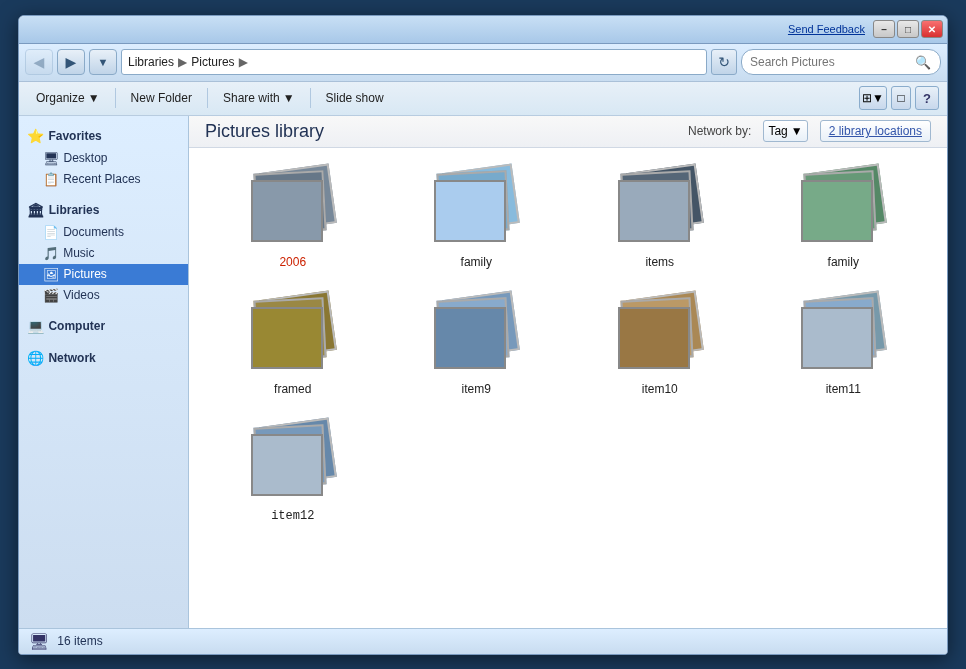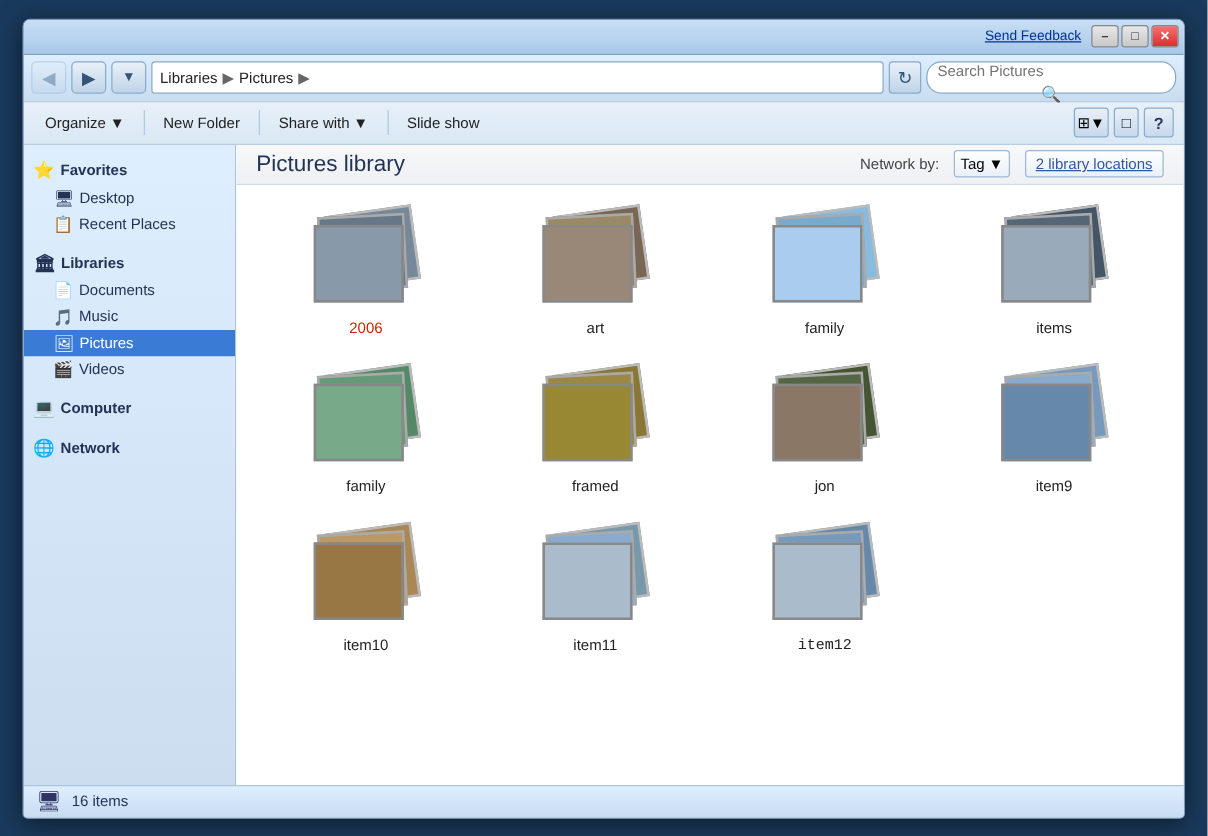--- a/index.html
+++ b/index.html
@@ -118,21 +118,20 @@
     .search-box {
       width: 200px;
       height: 26px;
       border: 1px solid #8aaac8;
       border-radius: 12px;
       background: white;
       display: flex;
       align-items: center;
       padding: 0 8px;
       gap: 4px;
-      flex-direction: column;
     }
     .search-box input {
       border: none;
       outline: none;
       font-size: 12px;
       color: #888;
       width: 100%;
       background: transparent;
     }
     .search-icon-small { color: #667; font-size: 13px; }
@@ -471,28 +470,20 @@
         <div class="file-item">
               <div style="width: 100px; height: 85px; position: relative; margin-bottom: 4px;">
                 <div style="position: absolute; width: 70px; height: 60px; top: 2px; left: 20px; background: rgb(119, 136, 153); border: 2px solid rgb(187, 187, 187); transform: rotate(-8deg);"></div>
                 <div style="position: absolute; width: 70px; height: 60px; top: 6px; left: 12px; background: rgb(102, 119, 136); border: 2px solid rgb(170, 170, 170); transform: rotate(-3deg);"></div>
                 <div style="position: absolute; width: 72px; height: 62px; top: 14px; left: 8px; background: rgb(136, 153, 170); border: 2px solid rgb(136, 136, 136);"></div>
               </div>
               <div class="file-label" style="color: rgb(204, 34, 0);">2006</div>
             </div>
             <div class="file-item">
               <div style="width: 100px; height: 85px; position: relative; margin-bottom: 4px;">
-                <div style="position: absolute; width: 70px; height: 60px; top: 2px; left: 20px; background: rgb(122, 102, 85); border: 2px solid rgb(187, 187, 187); transform: rotate(-8deg);"></div>
-                <div style="position: absolute; width: 70px; height: 60px; top: 6px; left: 12px; background: rgb(154, 136, 102); border: 2px solid rgb(170, 170, 170); transform: rotate(-3deg);"></div>
-                <div style="position: absolute; width: 72px; height: 62px; top: 14px; left: 8px; background: rgb(153, 136, 119); border: 2px solid rgb(136, 136, 136);"></div>
-              </div>
-              <div class="file-label black" style="color: rgb(34, 34, 34);">art</div>
-            </div>
-            <div class="file-item">
-              <div style="width: 100px; height: 85px; position: relative; margin-bottom: 4px;">
                 <div style="position: absolute; width: 70px; height: 60px; top: 2px; left: 20px; background: rgb(136, 187, 221); border: 2px solid rgb(187, 187, 187); transform: rotate(-8deg);"></div>
                 <div style="position: absolute; width: 70px; height: 60px; top: 6px; left: 12px; background: rgb(119, 170, 204); border: 2px solid rgb(170, 170, 170); transform: rotate(-3deg);"></div>
                 <div style="position: absolute; width: 72px; height: 62px; top: 14px; left: 8px; background: rgb(170, 204, 238); border: 2px solid rgb(136, 136, 136);"></div>
               </div>
               <div class="file-label black" style="color: rgb(34, 34, 34);">family</div>
             </div>
             <div class="file-item">
               <div style="width: 100px; height: 85px; position: relative; margin-bottom: 4px;">
                 <div style="position: absolute; width: 70px; height: 60px; top: 2px; left: 20px; background: rgb(68, 85, 102); border: 2px solid rgb(187, 187, 187); transform: rotate(-8deg);"></div>
                 <div style="position: absolute; width: 70px; height: 60px; top: 6px; left: 12px; background: rgb(85, 102, 119); border: 2px solid rgb(170, 170, 170); transform: rotate(-3deg);"></div>
@@ -508,28 +499,20 @@
               </div>
               <div class="file-label black" style="color: rgb(34, 34, 34);">family</div>
             </div>
             <div class="file-item">
               <div style="width: 100px; height: 85px; position: relative; margin-bottom: 4px;">
                 <div style="position: absolute; width: 70px; height: 60px; top: 2px; left: 20px; background: rgb(138, 119, 51); border: 2px solid rgb(187, 187, 187); transform: rotate(-8deg);"></div>
                 <div style="position: absolute; width: 70px; height: 60px; top: 6px; left: 12px; background: rgb(154, 136, 68); border: 2px solid rgb(170, 170, 170); transform: rotate(-3deg);"></div>
                 <div style="position: absolute; width: 72px; height: 62px; top: 14px; left: 8px; background: rgb(153, 136, 51); border: 2px solid rgb(136, 136, 136);"></div>
               </div>
               <div class="file-label black" style="color: rgb(34, 34, 34);">framed</div>
-            </div>
-            <div class="file-item">
-              <div style="width: 100px; height: 85px; position: relative; margin-bottom: 4px;">
-                <div style="position: absolute; width: 70px; height: 60px; top: 2px; left: 20px; background: rgb(68, 85, 51); border: 2px solid rgb(187, 187, 187); transform: rotate(-8deg);"></div>
-                <div style="position: absolute; width: 70px; height: 60px; top: 6px; left: 12px; background: rgb(85, 102, 68); border: 2px solid rgb(170, 170, 170); transform: rotate(-3deg);"></div>
-                <div style="position: absolute; width: 72px; height: 62px; top: 14px; left: 8px; background: rgb(138, 119, 102); border: 2px solid rgb(136, 136, 136);"></div>
-              </div>
-              <div class="file-label black" style="color: rgb(34, 34, 34);">jon</div>
             </div>
             <div class="file-item">
               <div style="width: 100px; height: 85px; position: relative; margin-bottom: 4px;">
                 <div style="position: absolute; width: 70px; height: 60px; top: 2px; left: 20px; background: rgb(119, 153, 187); border: 2px solid rgb(187, 187, 187); transform: rotate(-8deg);"></div>
                 <div style="position: absolute; width: 70px; height: 60px; top: 6px; left: 12px; background: rgb(136, 170, 204); border: 2px solid rgb(170, 170, 170); transform: rotate(-3deg);"></div>
                 <div style="position: absolute; width: 72px; height: 62px; top: 14px; left: 8px; background: rgb(102, 136, 170); border: 2px solid rgb(136, 136, 136);"></div>
               </div>
               <div class="file-label black" style="color: rgb(34, 34, 34);">item9</div>
             </div>
             <div class="file-item">

